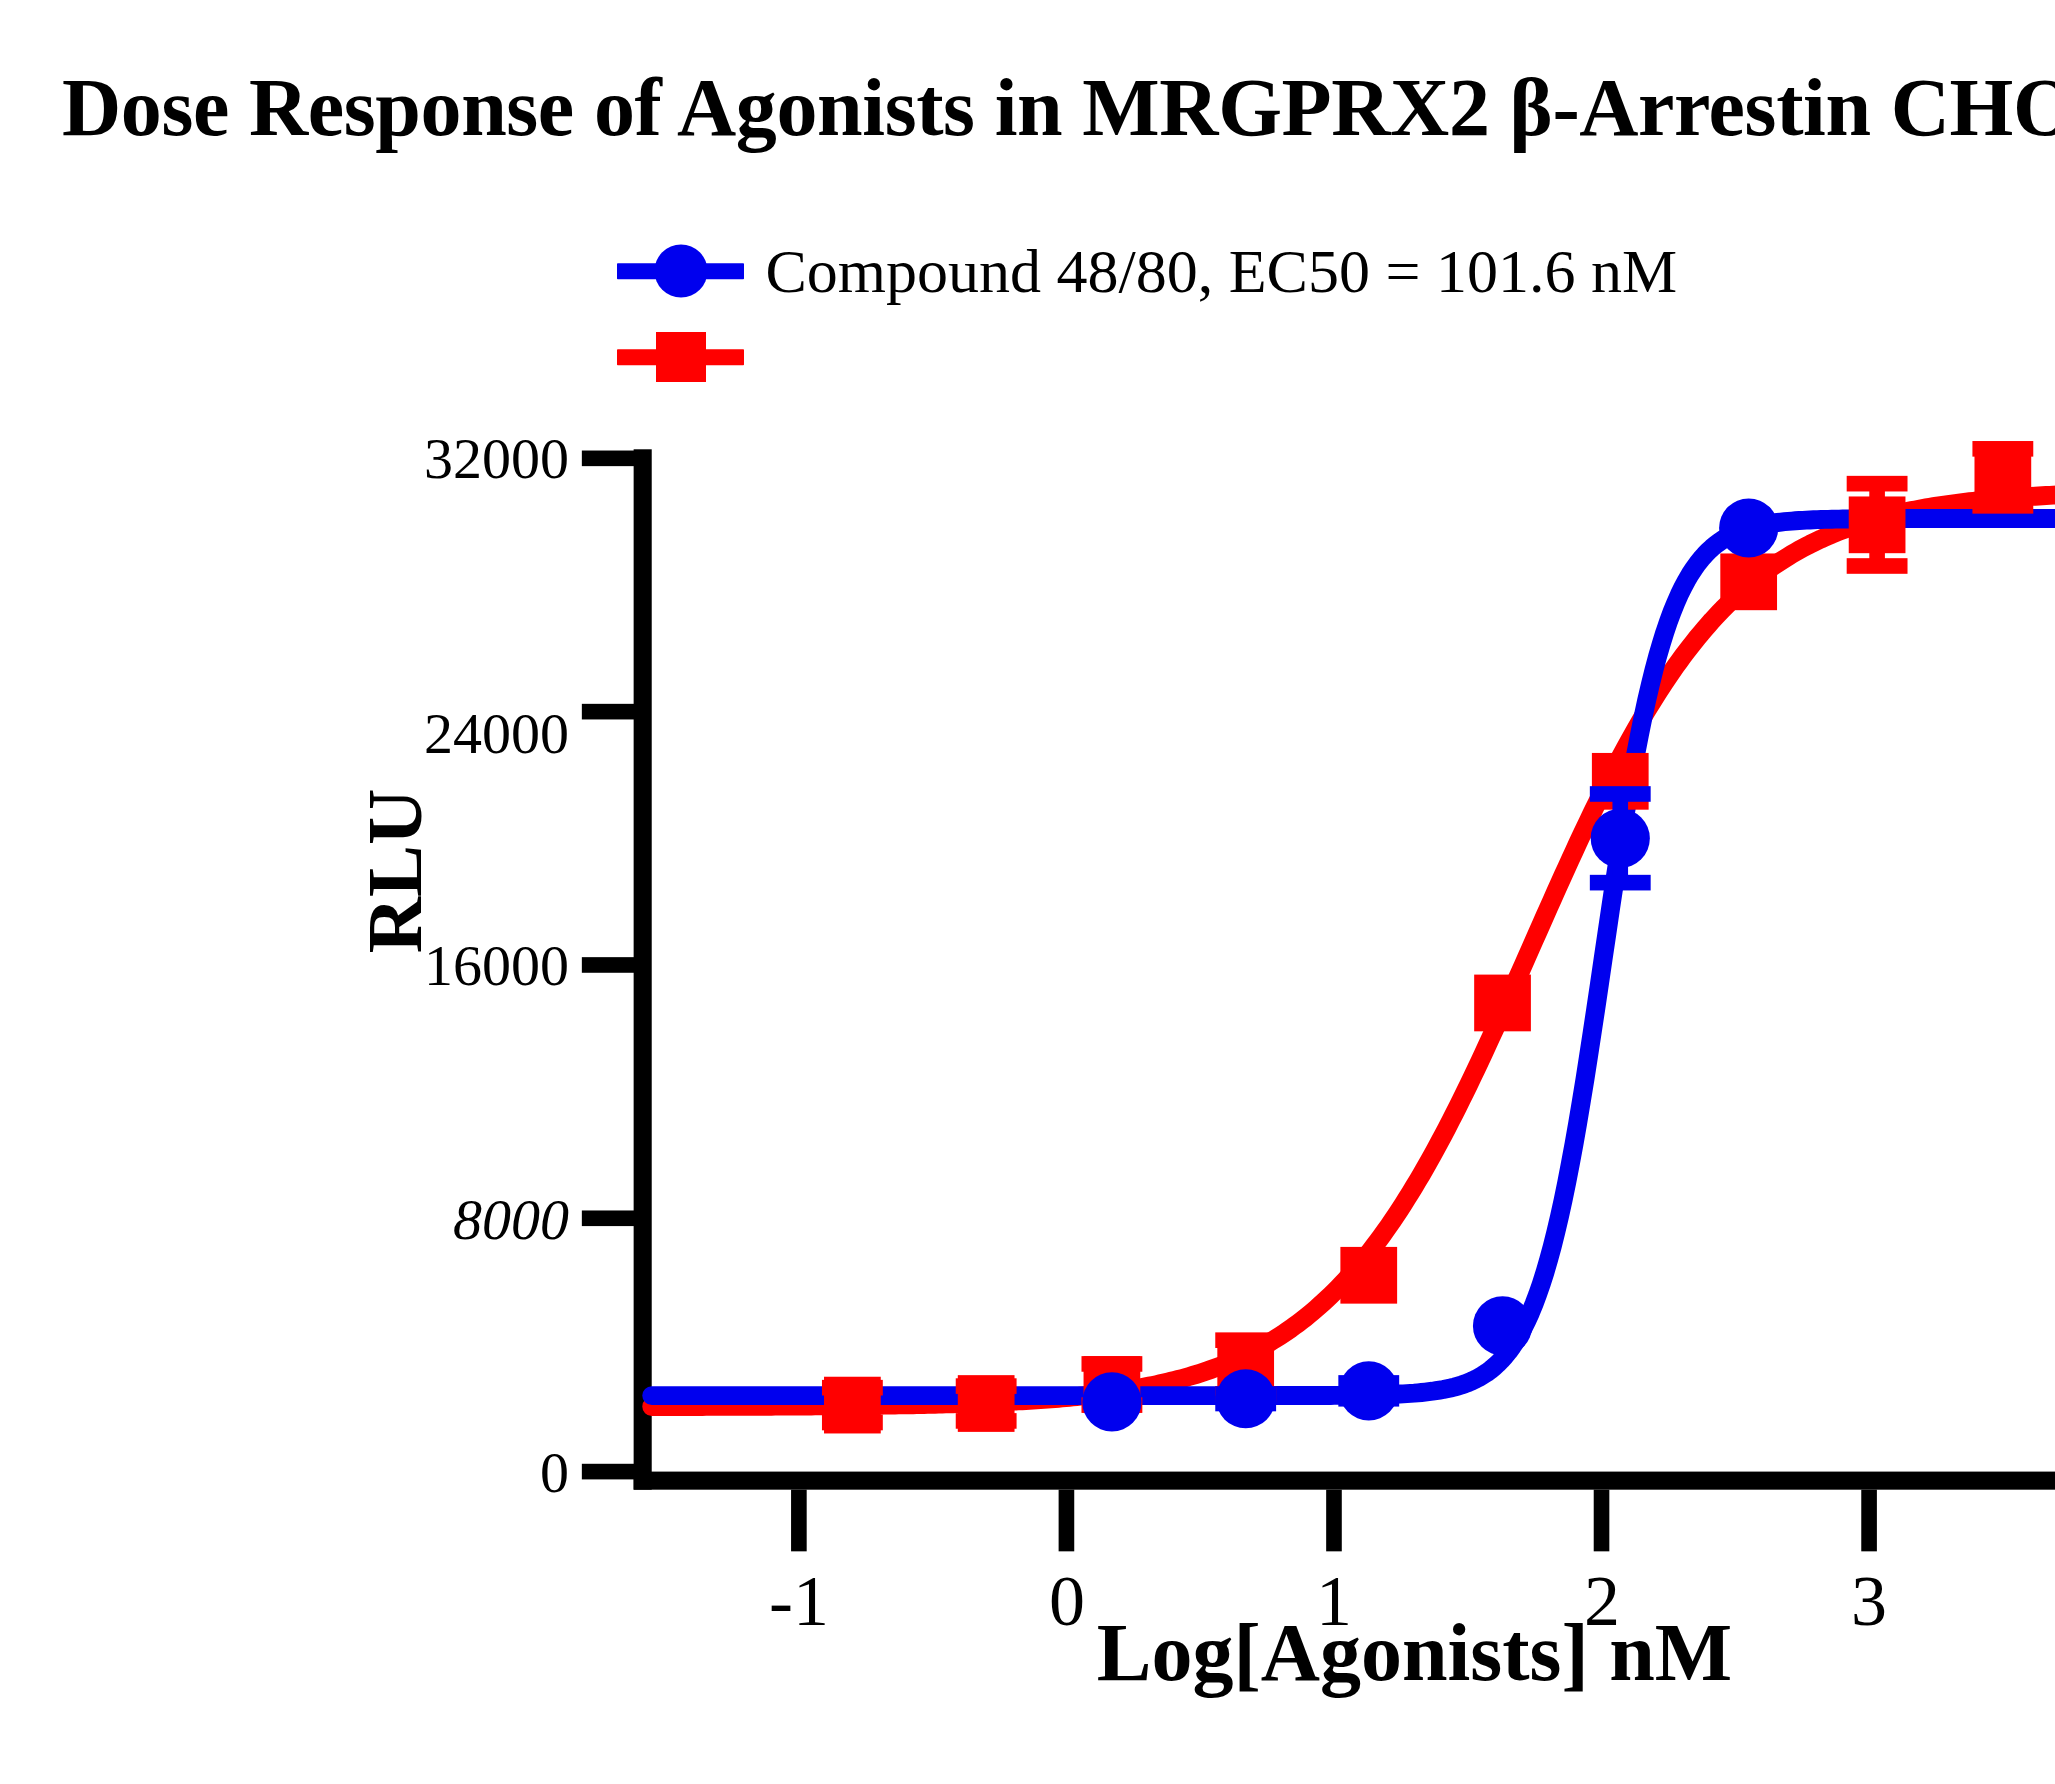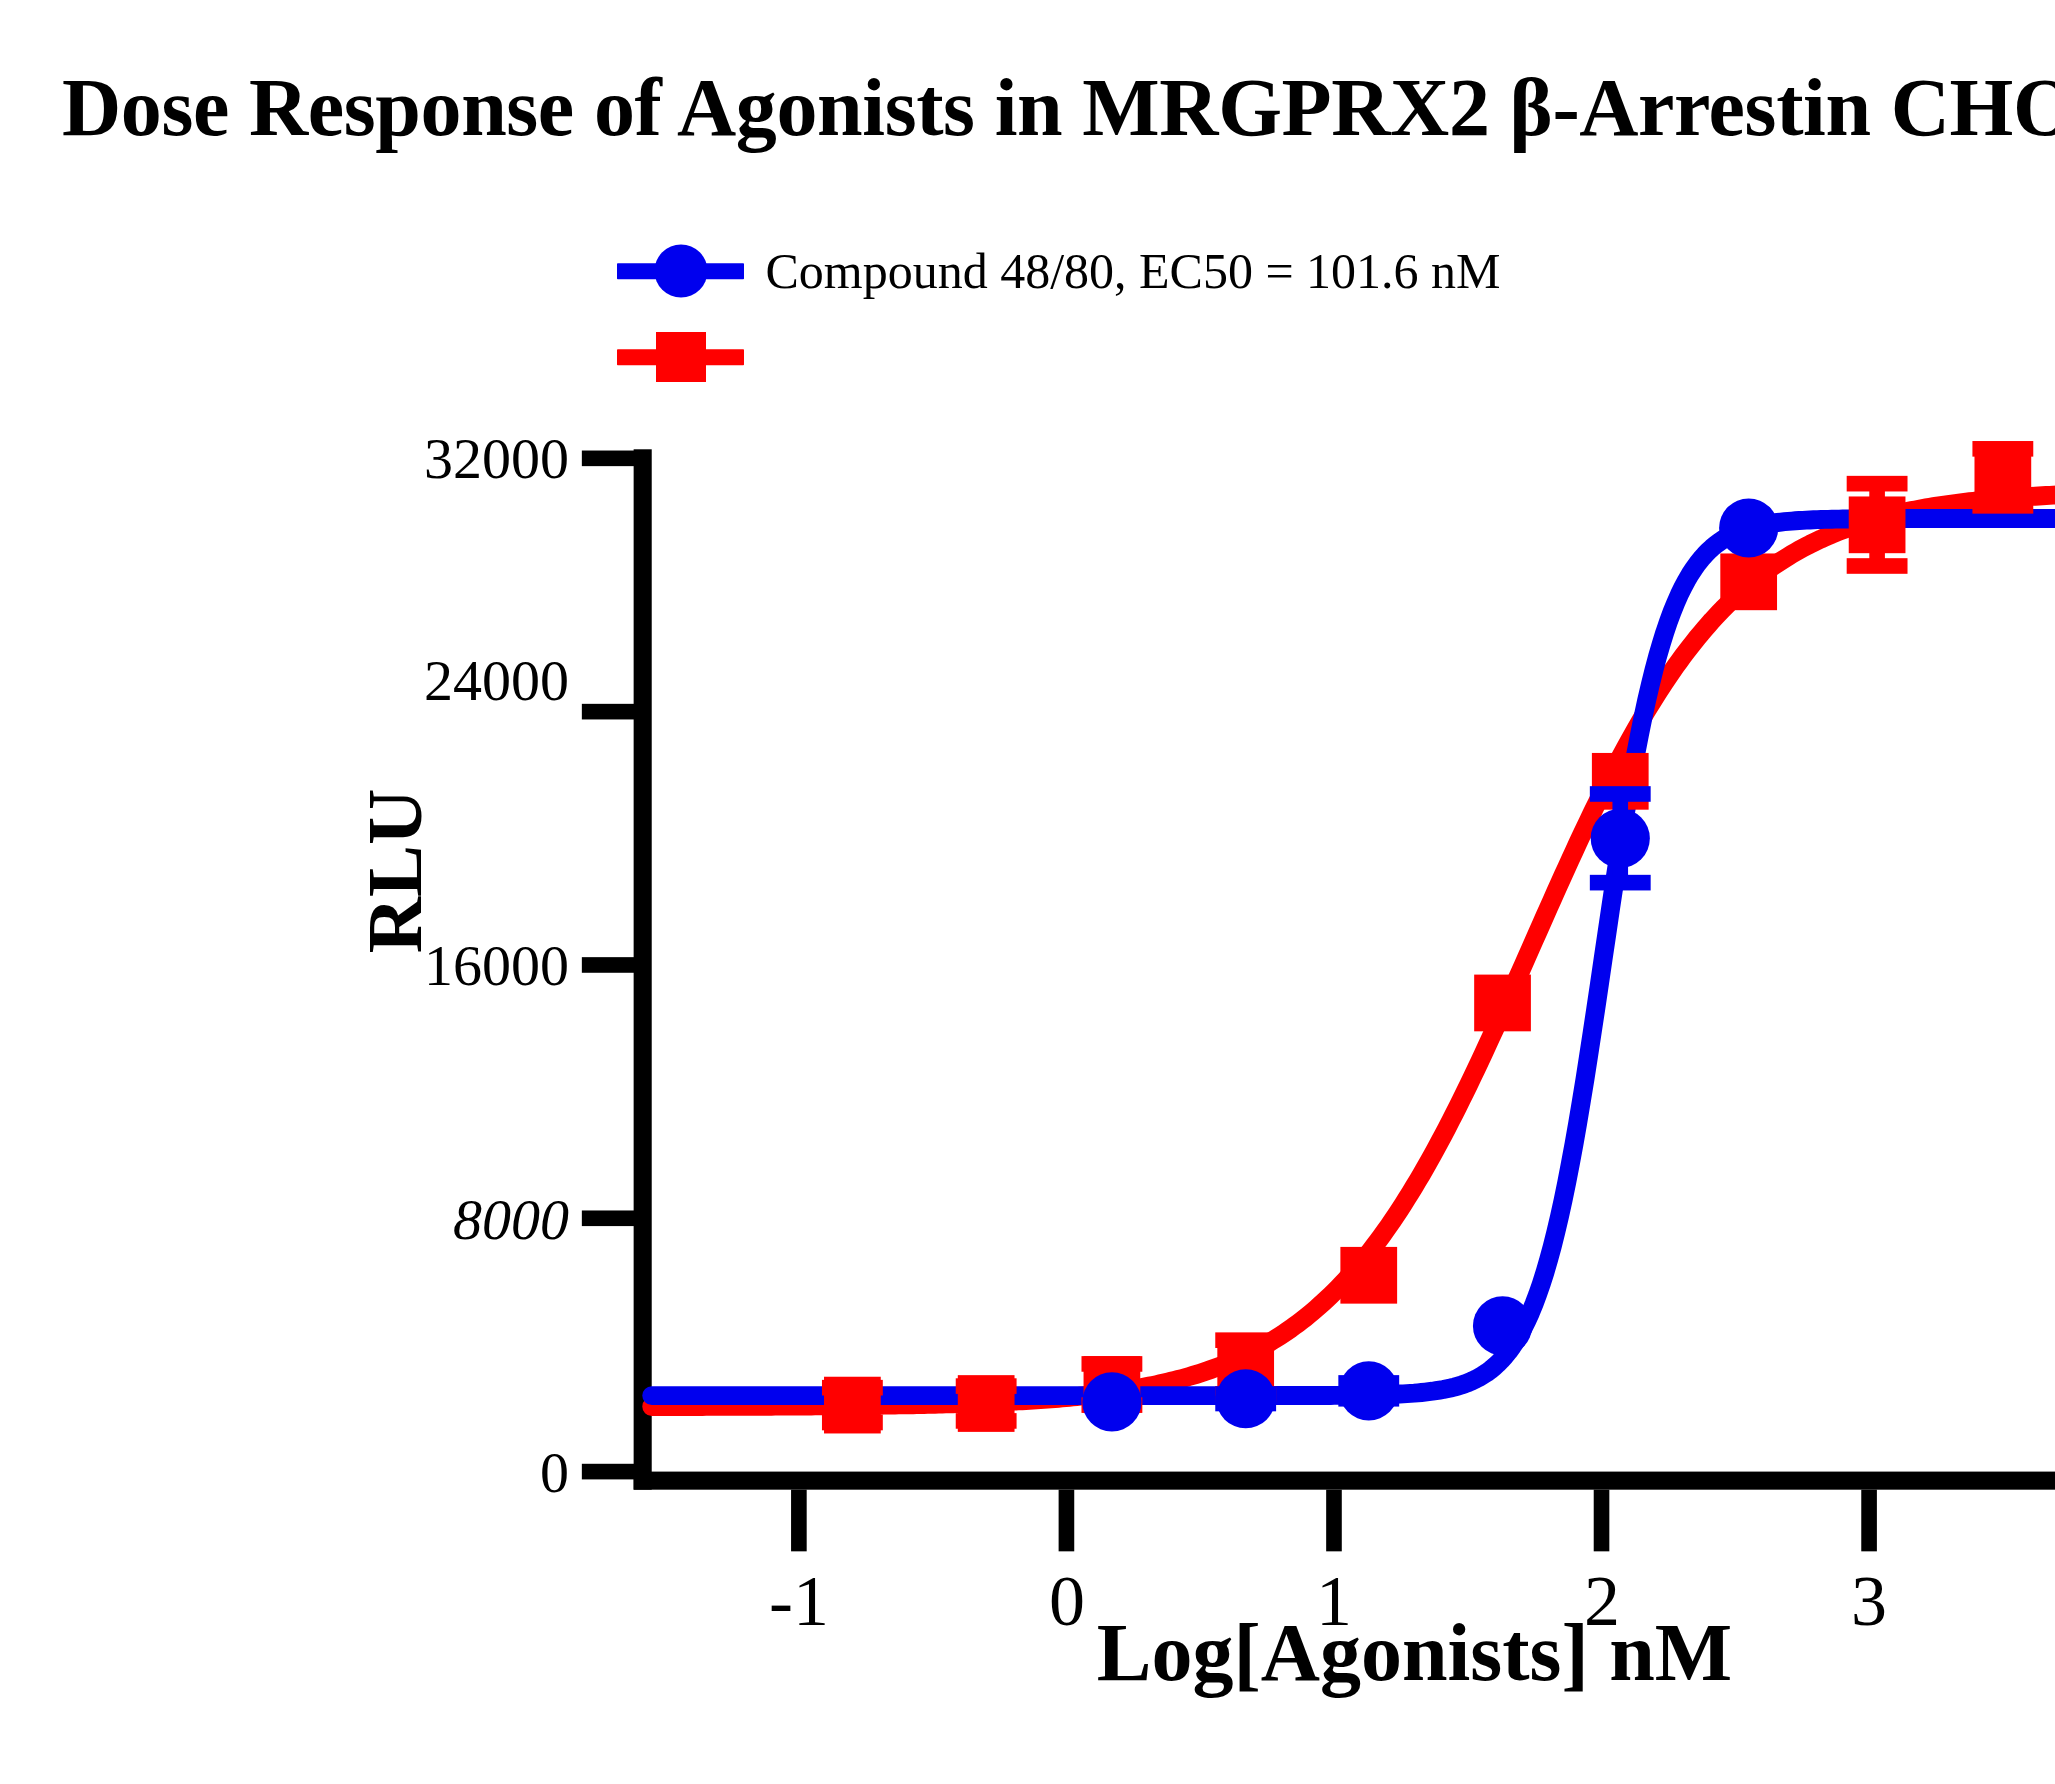--- a/index.html
+++ b/index.html
@@ -13,21 +13,21 @@
   }
 
   .legend{position:absolute; left:617px; top:228px;}
   .legend-row{display:flex; align-items:center; height:86px;}
   .legend-marker{position:relative; width:127px; height:49px; flex:0 0 auto;}
   .legend-line{position:absolute; left:0; top:50%; transform:translateY(-50%);
                width:127px; height:15.6px; border-radius:0.8px;}
   .legend-sym{position:absolute; left:50%; top:50%; transform:translate(-50%,-50%);}
   .sym-circle{width:53px;height:53px;border-radius:50%;}
   .sym-square{width:50px;height:50px;}
-  .legend-label{font-size:50px; margin-left:21.4px; white-space:nowrap;
+  .legend-label{font-size:62px; margin-left:21.4px; white-space:nowrap;
                 font-family:"Liberation Serif",serif;}
 
   .ylabel{
     position:absolute; left:251px; top:826px; width:288px;
     transform:rotate(-90deg); transform-origin:center center;
     text-align:center; font-size:78px; font-weight:bold;
     font-family:"Liberation Serif",serif;
   }
   .xlabel{
     position:absolute; left:652px; top:1606px; width:1525px;
@@ -68,21 +68,21 @@
     </div>
   </div>
 
   <div class="ylabel">RLU</div>
   <div class="xlabel">Log[Agonists] nM</div>
 
   <div id="ytick-labels">
       <div class="ytick-label" style="top: 1472px; right: 2197px;">0</div>
       <div class="ytick-label" style="top: 1219px; right: 2197px; font-style: italic;">8000</div>
       <div class="ytick-label" style="top: 965px; right: 2197px; margin-left: 8px;">16000</div>
-      <div class="ytick-label" style="top: 680px; right: 2197px;">24000</div>
+      <div class="ytick-label" style="top: 733px; right: 2197px;">24000</div>
       <div class="ytick-label" style="top: 458px; right: 2197px;">32000</div>
     </div>
   <div id="xtick-labels">
       <div class="xtick-label" style="left: 799px; top: 1560px;">-1</div>
       <div class="xtick-label" style="left: 1067px; top: 1560px;">0</div>
       <div class="xtick-label" style="left: 1334px; top: 1560px;">1</div>
       <div class="xtick-label" style="left: 1602px; top: 1560px;">2</div>
       <div class="xtick-label" style="left: 1869px; top: 1560px;">3</div>
     </div>
 

